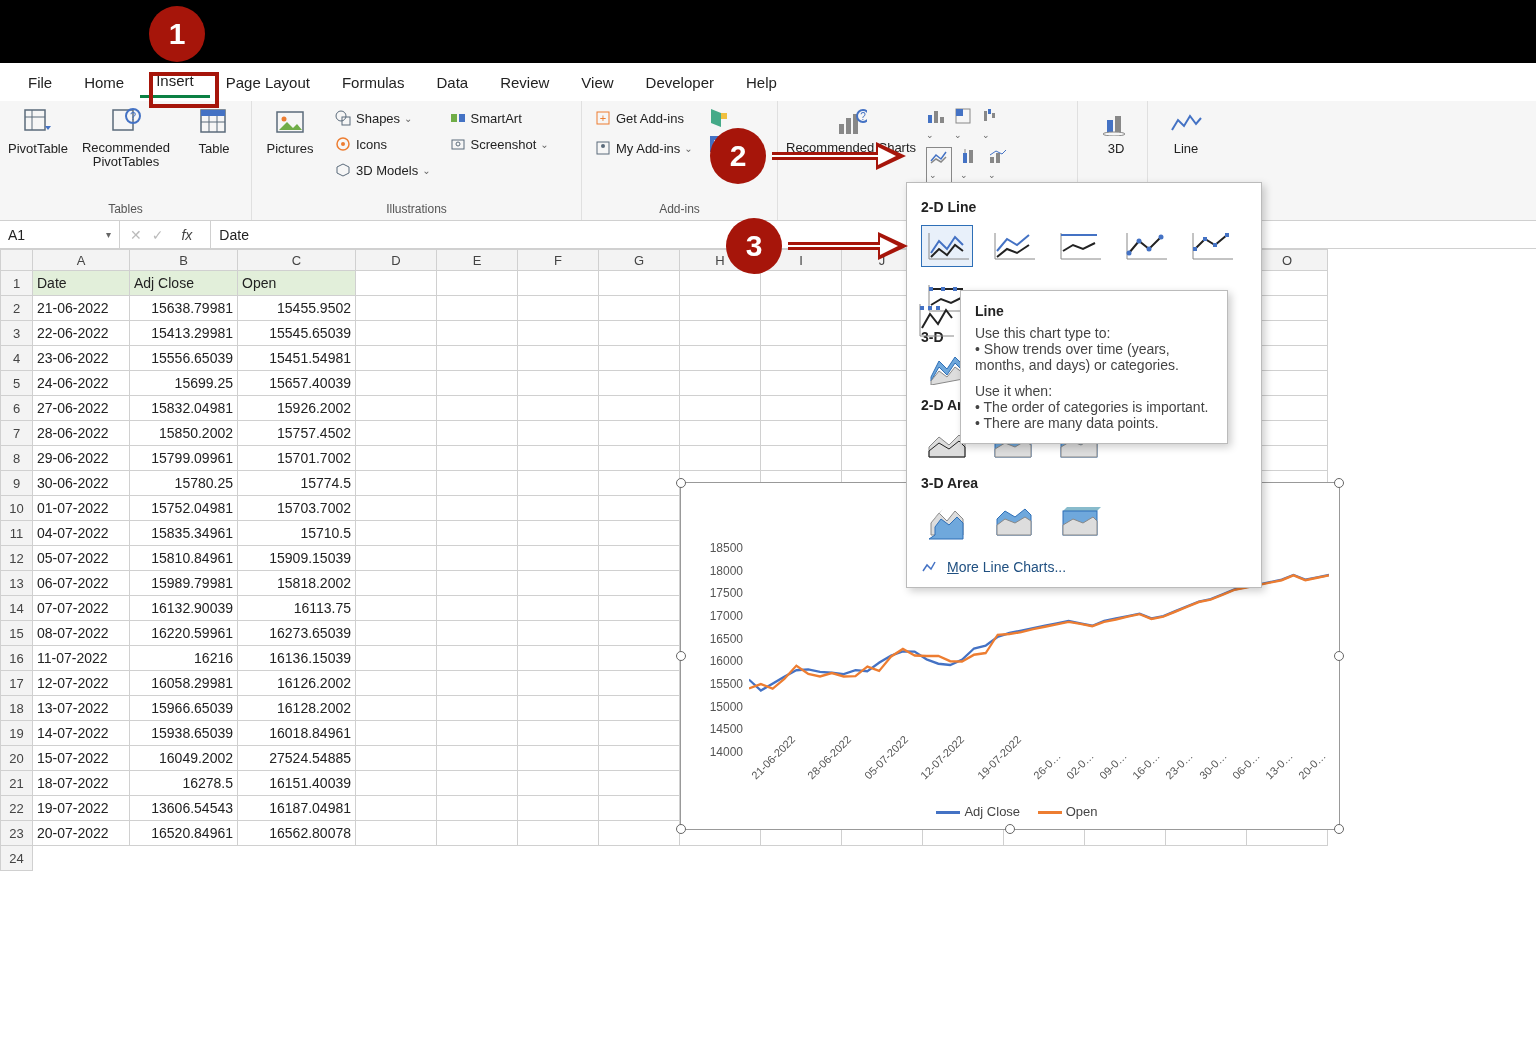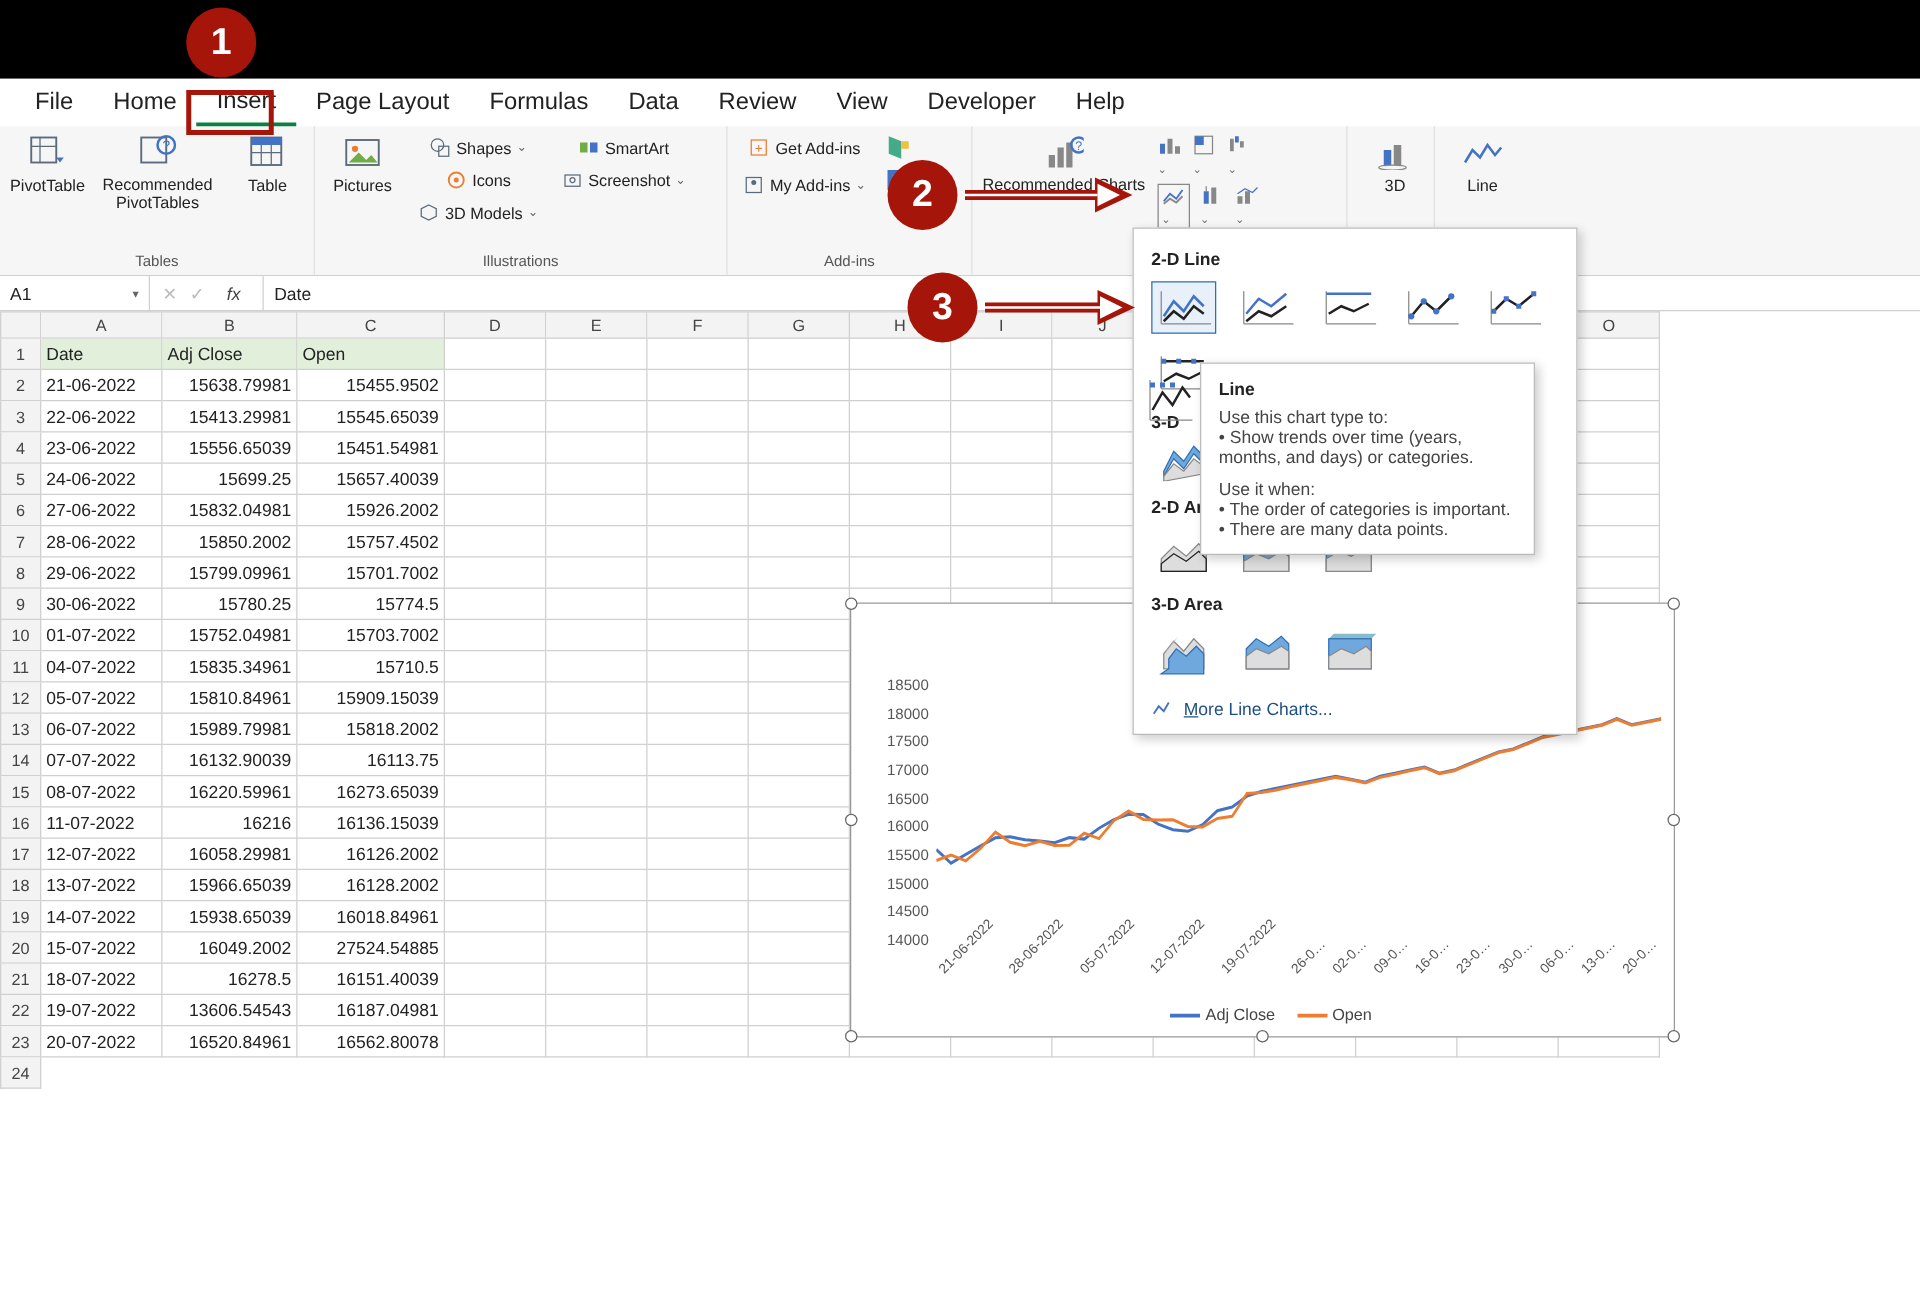--- a/index.html
+++ b/index.html
@@ -2,32 +2,32 @@
 <html><head>
 <meta charset="utf-8">
 <style>
 * { box-sizing: border-box; margin: 0; padding: 0; font-family: 'Segoe UI', Tahoma, sans-serif; }
 body { background: #fff; width: 1536px; height: 1040px; overflow: hidden; font-size: 14px; color: #222; position: relative; }
 
 
 .top-black { height: 63px; background: #000; }
 
 
-.ribbontabs { display: flex; align-items: center; height: 38px; background: #fff; padding-left: 12px; gap: 0; font-size: 19px; }
+.ribbontabs { display: flex; align-items: center; height: 38px; background: #fff; padding-left: 12px; gap: 0; font-size: 15px; }
 .ribbontabs .tab { padding: 6px 16px; cursor: pointer; color: #222; }
 .ribbontabs .tab.active { border-bottom: 3px solid #0b8043; }
 
 
 .ribbon { display: flex; background: #f6f6f6; border-bottom: 1px solid #d0d0d0; height: 120px; }
 .rgroup { display: flex; flex-direction: column; justify-content: space-between; border-right: 1px solid #e0e0e0; padding: 6px 8px 2px; }
 .rgroup .grow { display: flex; align-items: flex-start; gap: 10px; flex: 1; }
 .rgroup .glabel { text-align: center; font-size: 12px; color: #555; padding: 2px 0; }
 .rbtn { display: flex; flex-direction: column; align-items: center; justify-content: flex-start; gap: 2px; font-size: 13px; color: #222; min-width: 60px; }
 .rbtn .bicon { width: 32px; height: 32px; display: flex; align-items: center; justify-content: center; }
-.rbtn.small { flex-direction: row; min-width: auto; gap: 4px; font-size: 13px; align-items: center; padding: 2px 4px; justify-content: center;}
+.rbtn.small { flex-direction: row; min-width: auto; gap: 4px; font-size: 13px; align-items: center; padding: 2px 4px;}
 .rbtn.small .bicon { width: 18px; height: 18px; }
 .vstack { display: flex; flex-direction: column; gap: 4px; }
 
 
 .fbar { display: flex; align-items: center; height: 28px; border-bottom: 1px solid #d0d0d0; background: #fff; }
 .namebox { width: 120px; border-right: 1px solid #d0d0d0; padding: 0 8px; display:flex; align-items:center; justify-content:space-between; height:100%; }
 .namebox .dd { color:#666; font-size:10px;}
 .fbtns { display:flex; align-items:center; gap:10px; padding:0 10px; border-right:1px solid #d0d0d0; height:100%; color:#888;}
 .fxlabel { padding:0 8px; font-style: italic; color:#444;}
 .finput { flex:1; padding:0 8px; }

